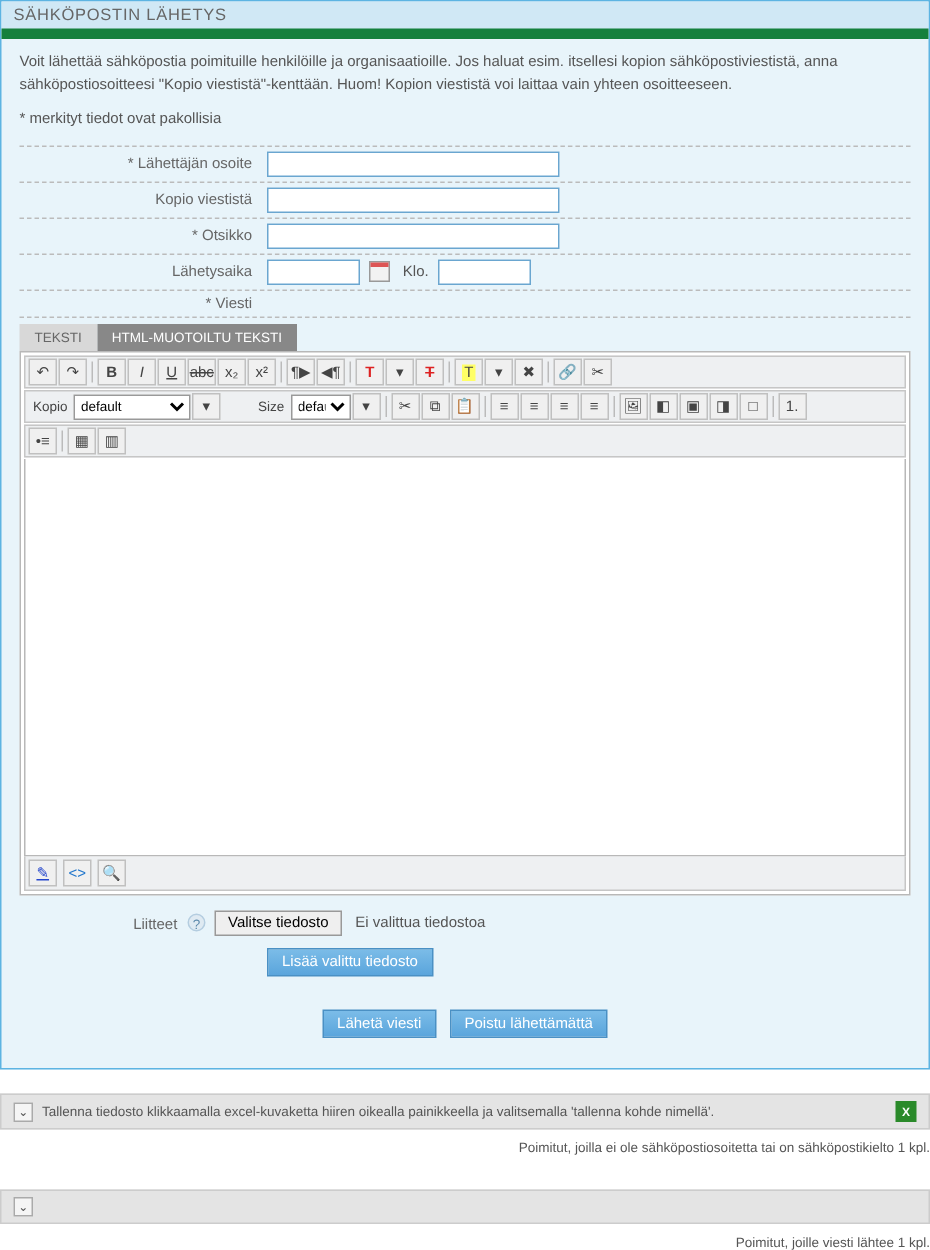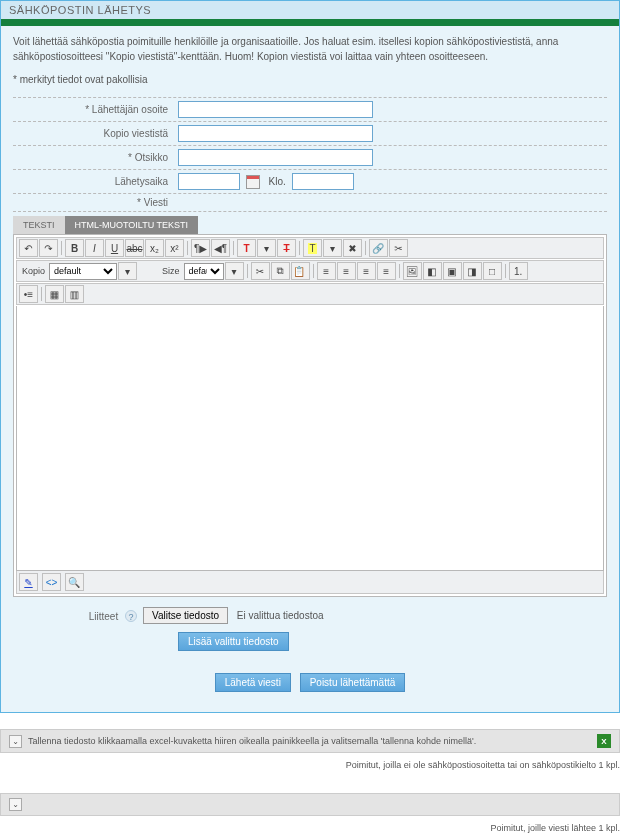--- a/index.html
+++ b/index.html
@@ -124,21 +124,21 @@
             <span class="yellow-bg">T</span>
           </span>
         <span class="tb-btn">▾</span>
         <span class="tb-btn">✖</span>
         <span class="tb-sep"></span>
         <span class="tb-btn">🔗</span>
         <span class="tb-btn">✂</span>
       </div>
       <div class="toolbar-row">
         <span class="tb-label">Kopio</span>
-        <select class="tb-select" style="width:68px"><option>default</option></select>
+        <select class="tb-select" style="width:78px"><option>default</option></select>
         <span class="tb-btn">▾</span>
         <span style="width:20px"></span>
         <span class="tb-label">Size</span>
         <select class="tb-select" style="width:40px"><option>defaul</option></select>
         <span class="tb-btn">▾</span>
         <span class="tb-sep"></span>
         <span class="tb-btn">✂</span>
         <span class="tb-btn">⧉</span>
         <span class="tb-btn">📋</span>
         <span class="tb-sep"></span>

